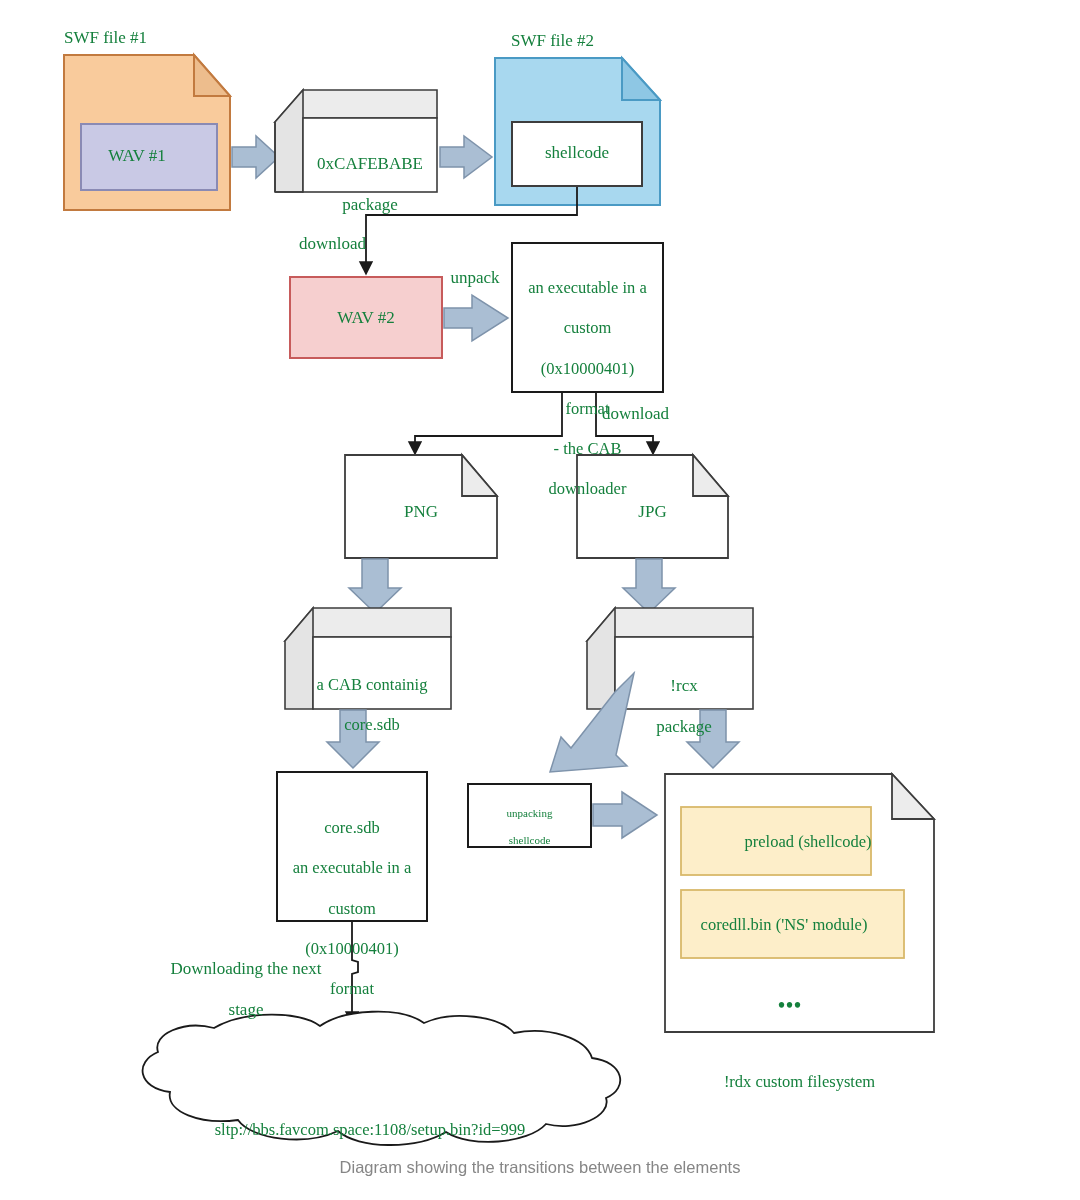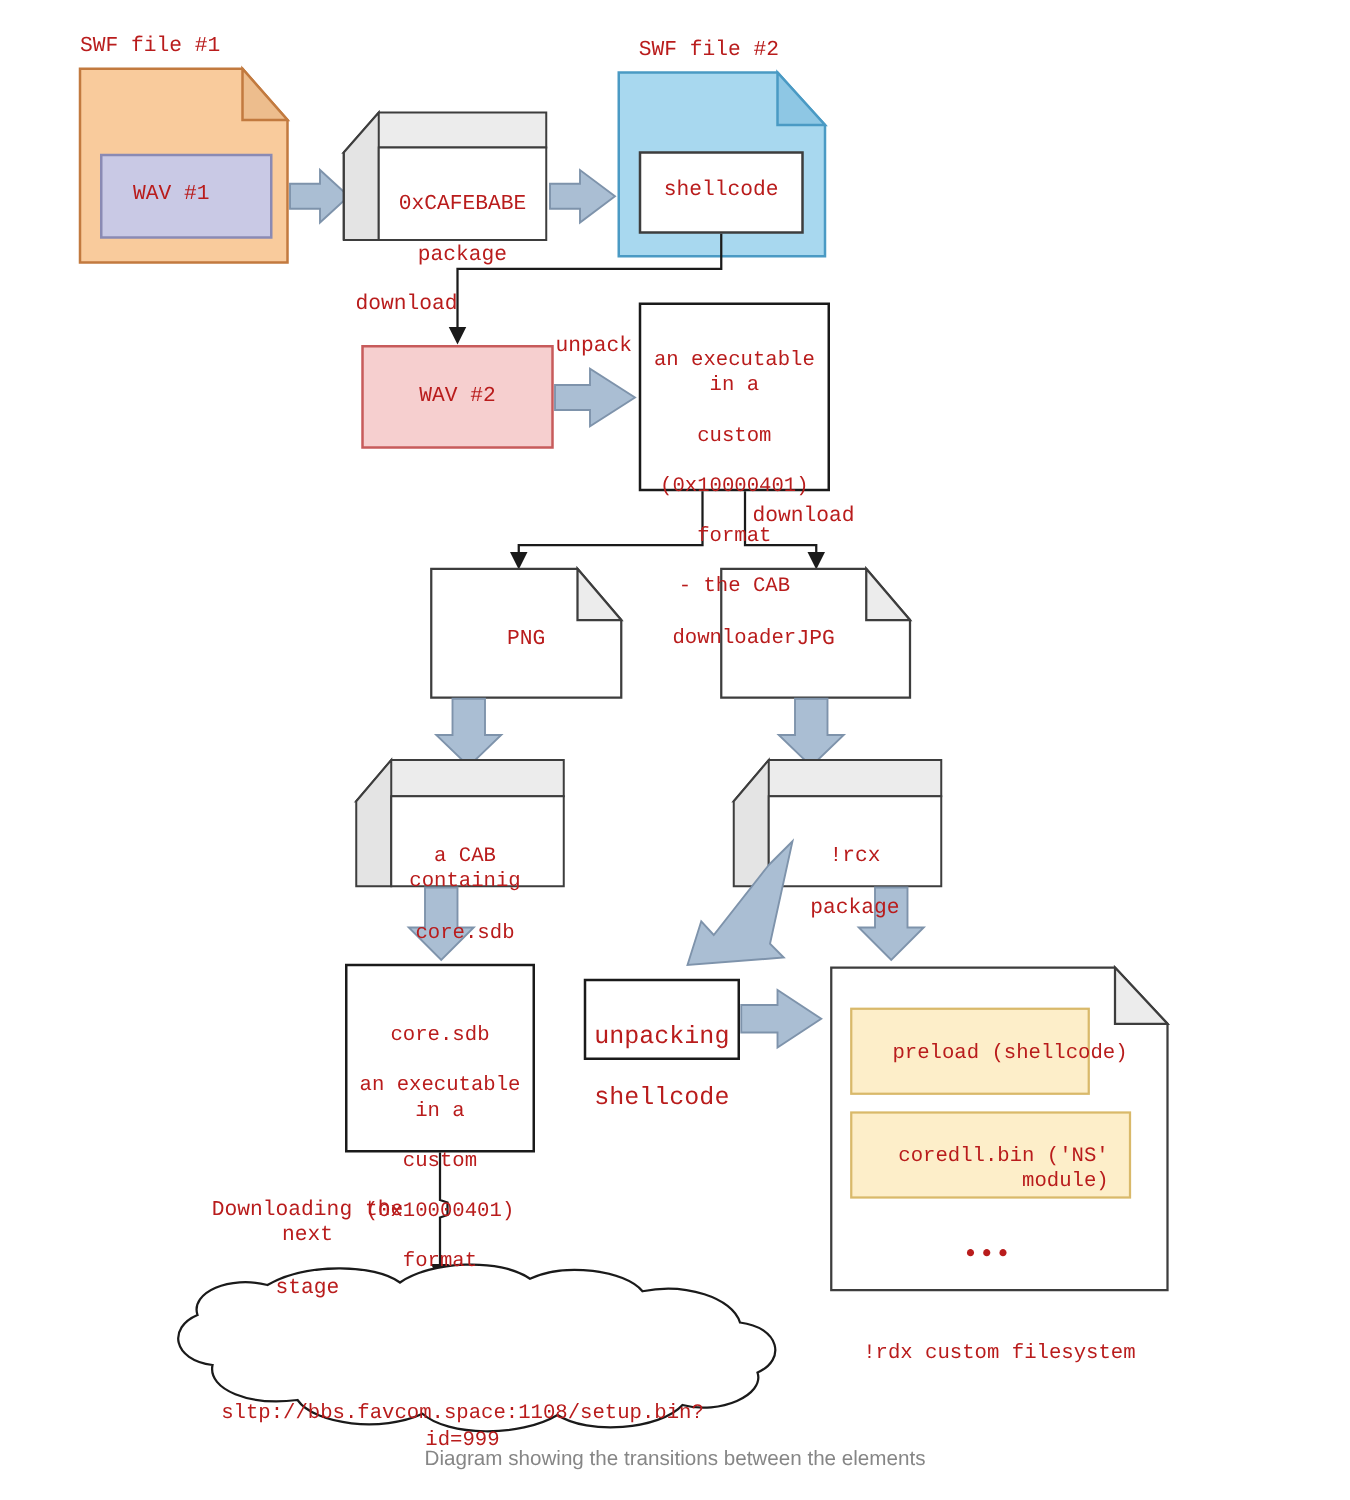--- a/index.html
+++ b/index.html
@@ -15,22 +15,22 @@
     overflow: hidden;
   }
   #canvas {
     position: absolute;
     left: 0; top: 0;
     width: 1080px;
     height: 1200px;
   }
   .lbl {
     position: absolute;
-    font-family: Liberation Mono, monospace;
-    color: #b91c1c;
+    font-family: Liberation Serif, serif;
+    color: #15803d;
     text-align: center;
     line-height: 1.22;
     white-space: pre-line;
     pointer-events: none;
   }
   .lbl.b { font-weight: bold; }
   .caption {
     position: absolute;
     left: 0;
     top: 1158px;
@@ -223,28 +223,28 @@
 </div>
 
 <div class="lbl" style="left:277px; top:798px; width:150px; font-size:16.5px;">
   <span class="b">core.sdb</span><br>
   <span>an executable in a</span><br>
   <span>custom</span><br>
   <span>(</span><span class="b">0x10000401</span><span>)</span><br>
   <span>format</span>
 </div>
 
-<div class="lbl" style="left:468px; top:794px; width:123px; font-size:20px;">
+<div class="lbl" style="left:468px; top:794px; width:123px; font-size:11px;">
   <span>unpacking</span><br>
   <span>shellcode</span>
 </div>
 
 <div class="lbl" style="left:681px; top:832px; width:190px; font-size:16.5px;padding-left:32px;">preload (shellcode)</div>
 
-<div class="lbl" style="left:681px; top:915px; width:206px; font-size:16.5px;text-align:right;">coredll.bin ('NS' module)</div>
+<div class="lbl" style="left:681px; top:915px; width:206px; font-size:16.5px;">coredll.bin ('NS' module)</div>
 
 <div class="lbl b" style="left:700px; top:993px; width:180px; font-size:20px; letter-spacing:1px;">•••</div>
 
 <div class="lbl" style="left:665px; top:1052px; width:269px; font-size:16.5px;">
   <span class="b">!rdx</span><span> custom filesystem</span>
 </div>
 
 <div class="lbl" style="left:148px; top:938px; width:196px; font-size:17px;">
   <span>Downloading the next</span><br>
   <span>stage</span>

